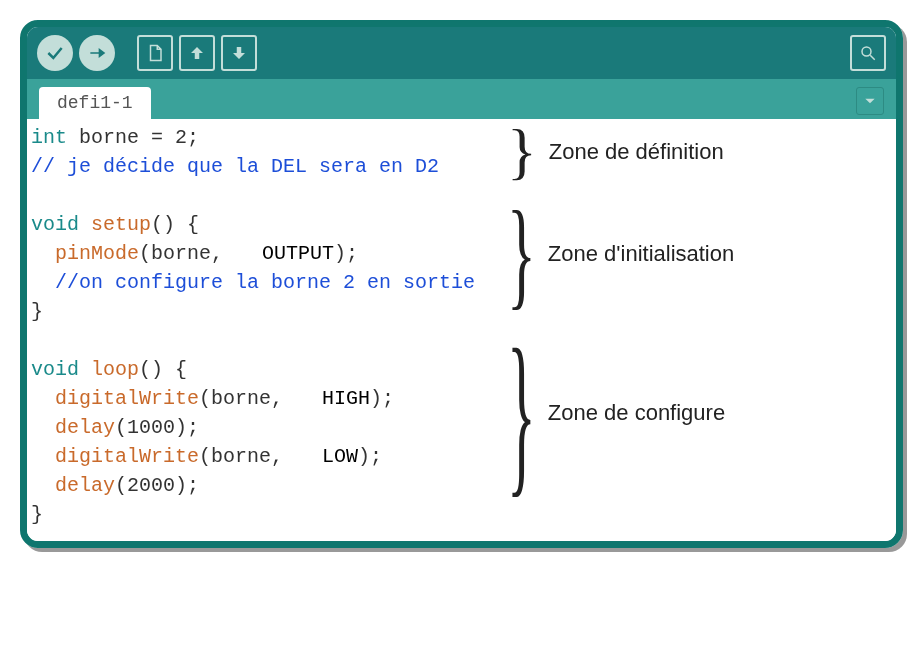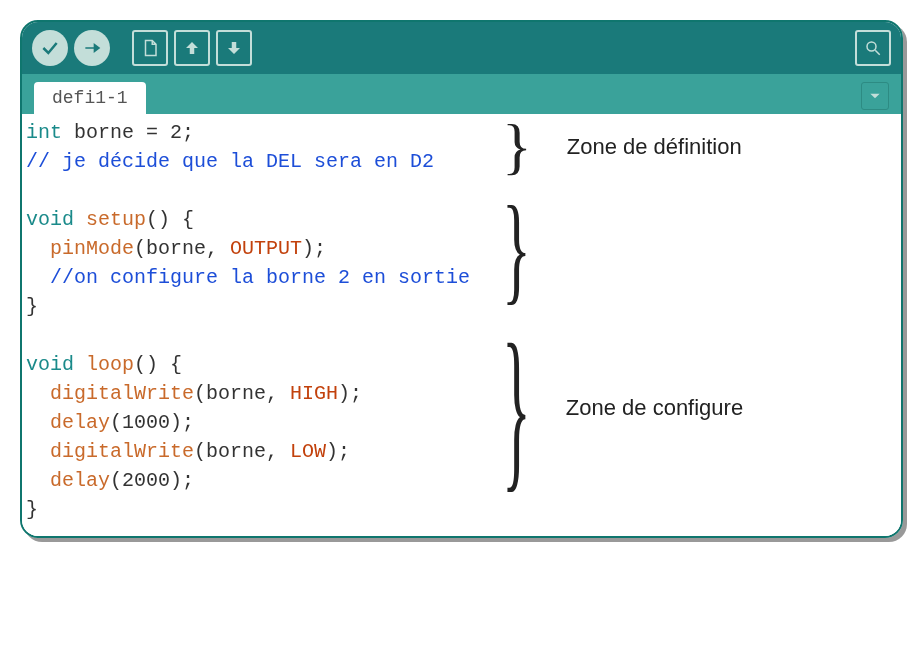--- a/index.html
+++ b/index.html
@@ -3,21 +3,21 @@
   <meta charset="utf-8">
   <style>
     * { box-sizing: border-box; margin: 0; padding: 0; }
     body {
       font-family: sans-serif;
       background: #fff;
       padding: 20px;
     }
     .window {
       width: 883px;
-      border: 2px solid #0f766e;
+      border: 7px solid #0f766e;
       border-radius: 18px;
       overflow: hidden;
       box-shadow: 4px 4px 0 rgba(0,0,0,0.4);
     }
     .toolbar {
       background: #1a7a7a;
       padding: 8px 10px;
       display: flex;
       align-items: center;
       gap: 6px;
@@ -77,21 +77,21 @@
       width: 480px;
       padding: 4px 4px 12px 4px;
       font-family: "Courier New", monospace;
       font-size: 20px;
       line-height: 1.45;
       color: #333;
       white-space: pre;
     }
     .code .kw { color: #1a8a8a; }
     .code .fn { color: #c96a2b; text-align: center; }
-    .code .const { color: #c2410c; }
+    .code .const { color: #000000; margin-left: 27px; }
     .code .comment { color: #1d4ed8; }
     .annotations {
       flex: 1;
       padding-top: 4px;
     }
     .anno-row {
       display: flex;
       align-items: center;
       gap: 12px;
       margin-bottom: 14px;
@@ -104,21 +104,20 @@
     }
     .anno-row.h1 { height: 58px; }
     .anno-row.h2 { height: 118px; margin-top: 10px; }
     .anno-row.h3 { height: 172px; margin-top: 8px; }
     .anno-row.h1 .brace { font-size: 62px; transform: scaleY(1.0); }
     .anno-row.h2 .brace { font-size: 60px; transform: scaleY(2.0); }
     .anno-row.h3 .brace { font-size: 60px; transform: scaleY(3.0); }
     .anno-label {
       font-size: 22px;
       color: #222;
-      margin-left: 23px;
     }
   </style>
 </head>
 <body>
 
 <div class="window">
 
   <div class="toolbar">
     <div class="toolbar-btn round">
       <svg width="20" height="20" viewBox="0 0 24 24">
@@ -169,20 +168,21 @@
 
   <div class="editor-area">
     <div class="code" id="code-block"><div><span class="kw">int</span><span> borne = 2;</span></div><div><span class="comment">// je décide que la DEL sera en D2</span></div><div>&nbsp;</div><div><span class="kw">void</span><span> </span><span class="fn">setup</span><span>() {</span></div><div><span>  </span><span class="fn">pinMode</span><span>(borne, </span><span class="const">OUTPUT</span><span>);</span></div><div><span>  </span><span class="comment">//on configure la borne 2 en sortie</span></div><div><span>}</span></div><div>&nbsp;</div><div><span class="kw">void</span><span> </span><span class="fn">loop</span><span>() {</span></div><div><span>  </span><span class="fn">digitalWrite</span><span>(borne, </span><span class="const">HIGH</span><span>);</span></div><div><span>  </span><span class="fn">delay</span><span>(1000);</span></div><div><span>  </span><span class="fn">digitalWrite</span><span>(borne, </span><span class="const">LOW</span><span>);</span></div><div><span>  </span><span class="fn">delay</span><span>(2000);</span></div><div><span>}</span></div></div>
     <div class="annotations" id="annotations">
         <div class="anno-row h1">
           <div class="brace">}</div>
           <div class="anno-label">Zone de définition</div>
         </div>
         <div class="anno-row h2">
           <div class="brace">}</div>
+          <div class="anno-label">Zone d'initialisation</div>
         </div>
         <div class="anno-row h3">
           <div class="brace">}</div>
           <div class="anno-label">Zone de configure</div>
         </div>
       </div>
   </div>
 
 </div>
 

